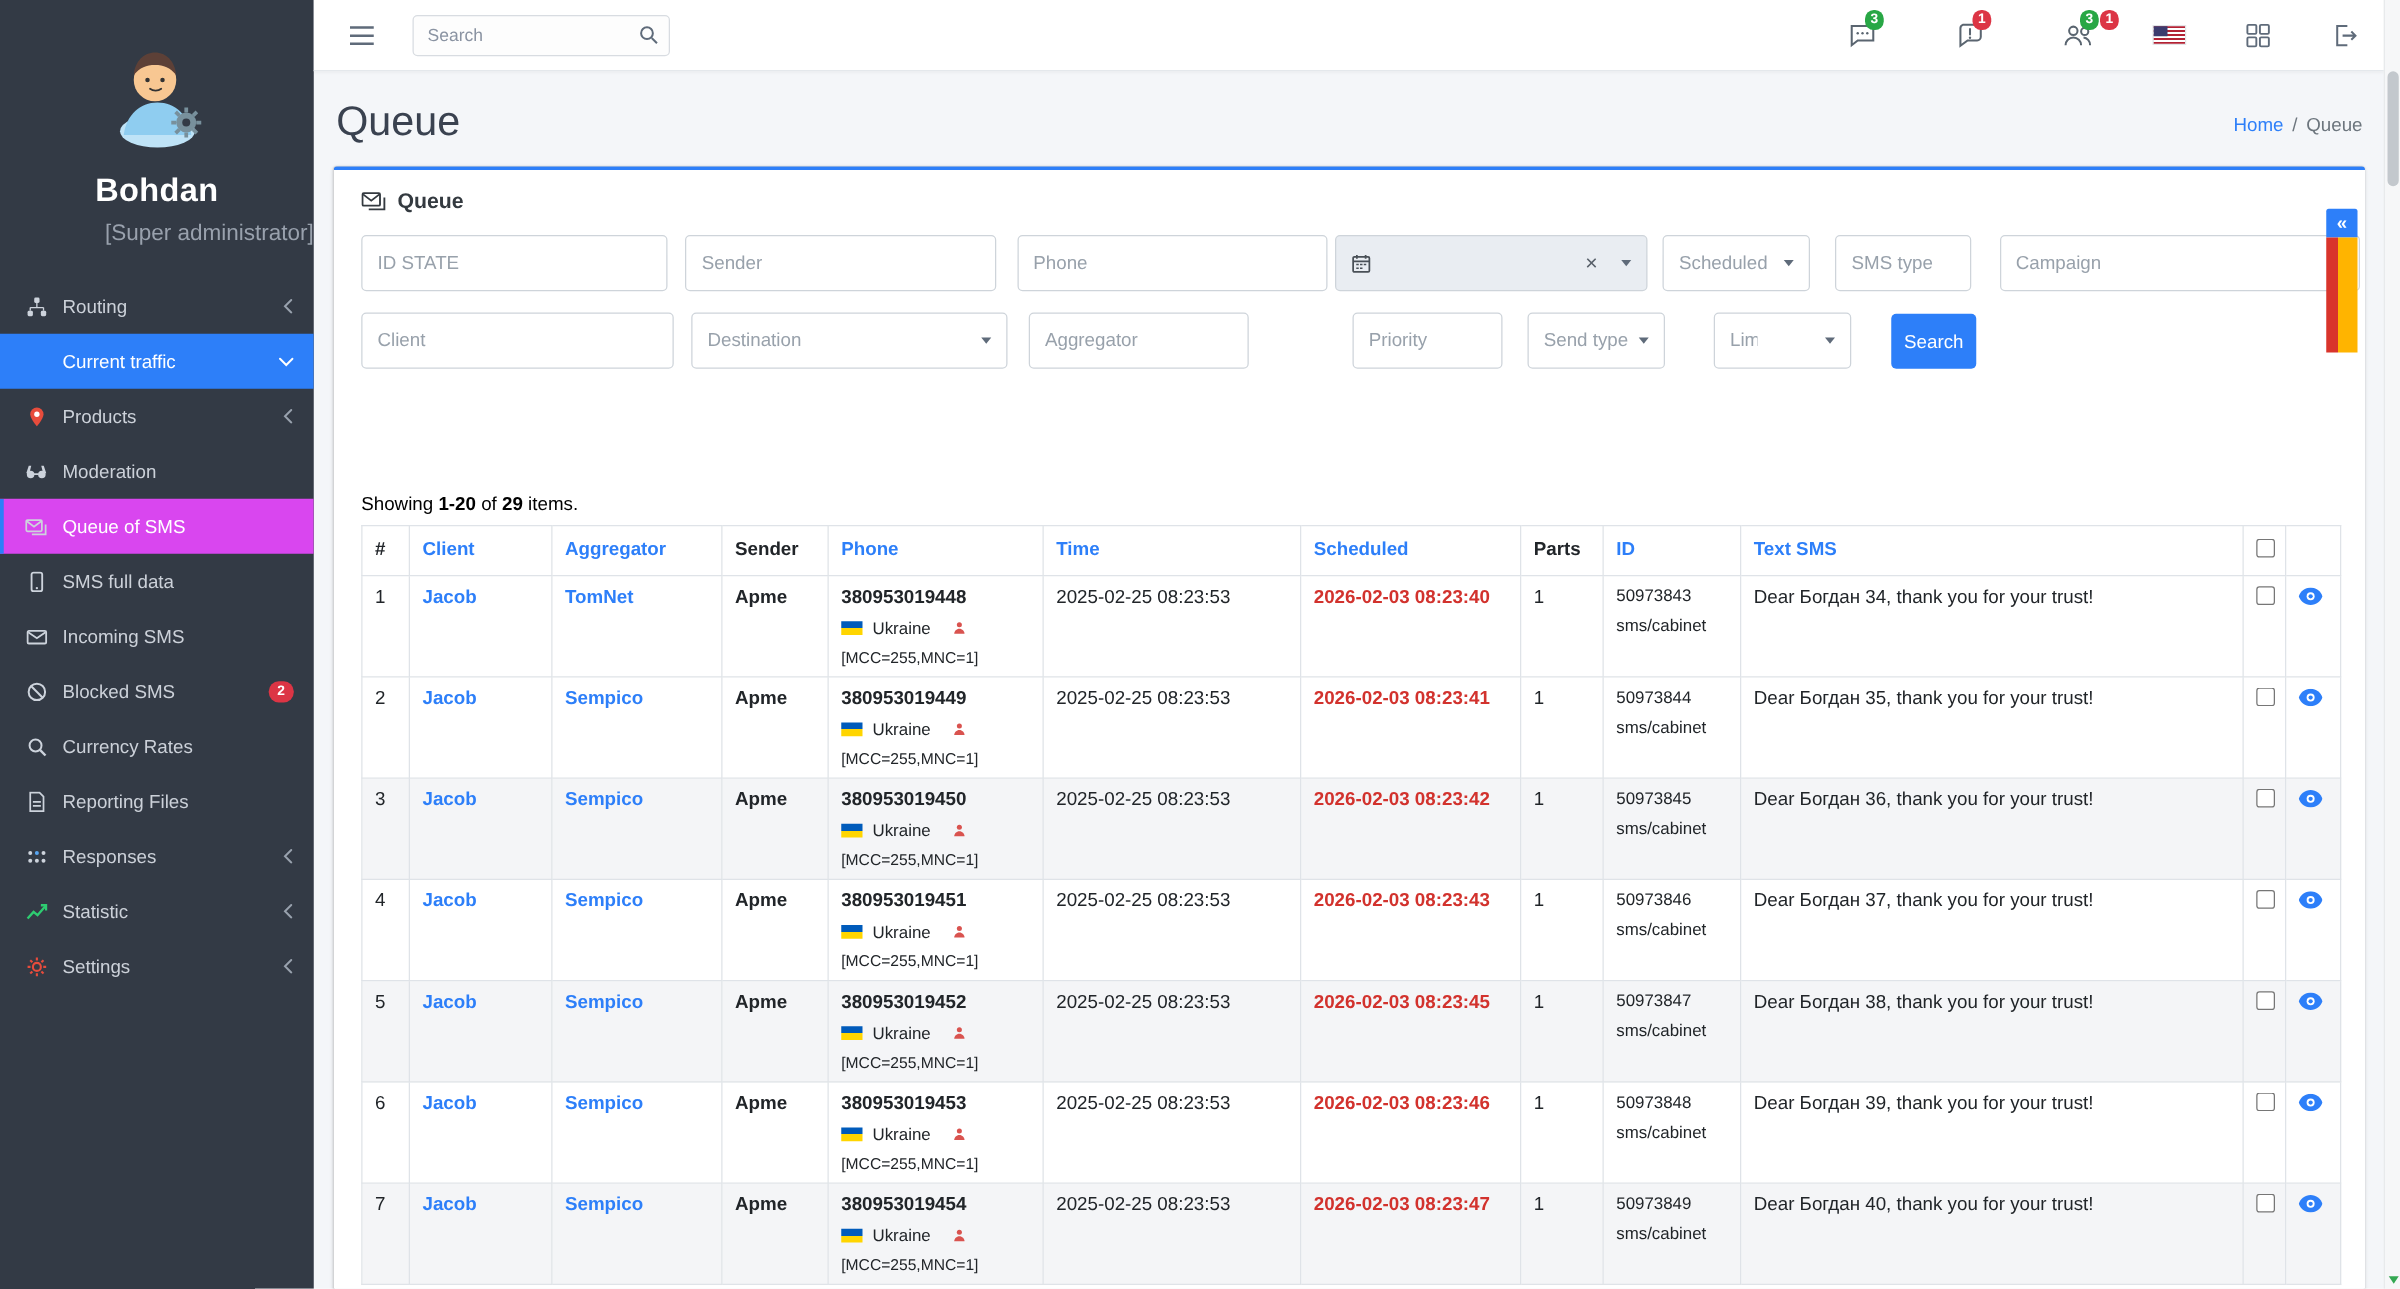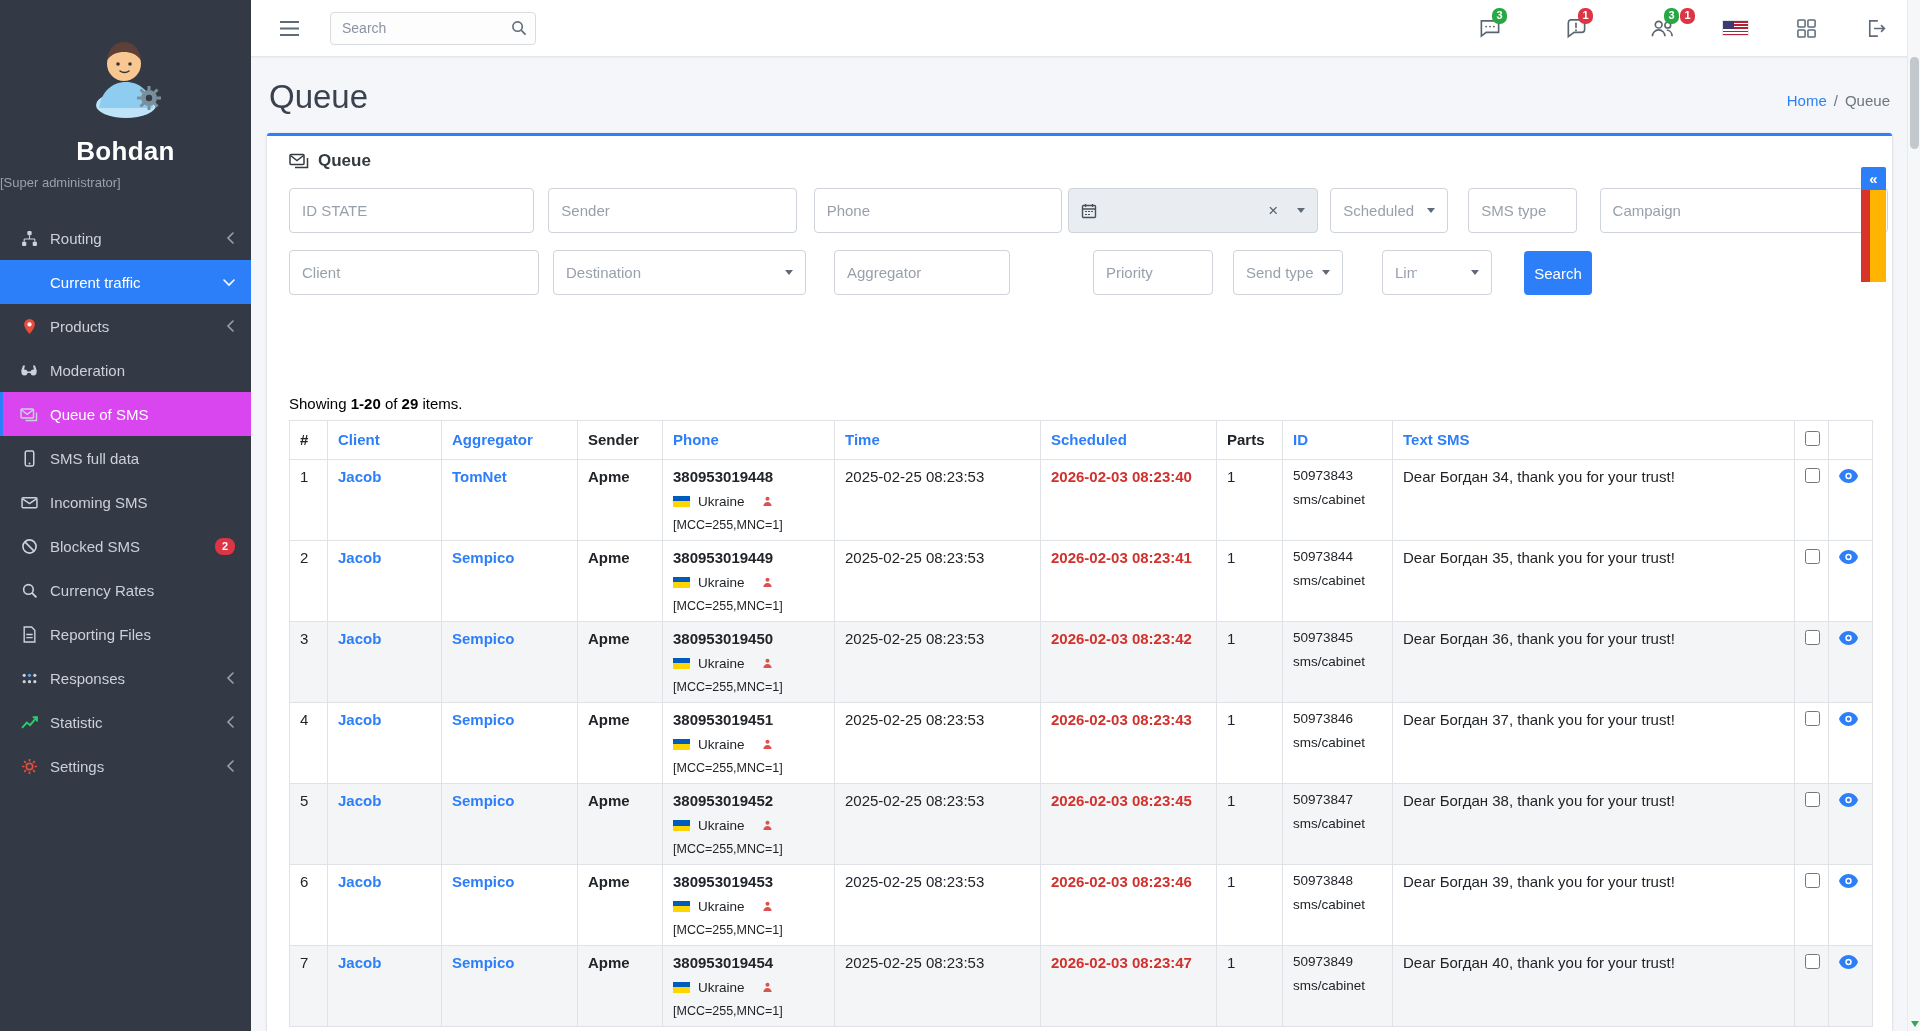--- a/index.html
+++ b/index.html
@@ -4,21 +4,21 @@
 <style>
 *{box-sizing:border-box;margin:0;padding:0;}
 html,body{width:1920px;height:1031px;overflow:hidden;}
 body{font-family:"Liberation Sans",sans-serif;background:#f4f6f9;color:#212529;}
 .app{display:flex;width:1920px;height:1031px;position:relative;}
 
 
 .sidebar{width:251px;flex:0 0 251px;background:#333a45;height:100%;overflow:hidden;}
 .avatar-wrap{padding-top:26px;text-align:center;}
 .user-name{margin-top:12px;text-align:center;color:#fff;font-size:26px;font-weight:600;letter-spacing:.3px;}
-.user-role{margin-top:8px;text-align:left;color:#99a1ad;font-size:13px;}
+.user-role{margin-top:8px;text-align:right;color:#99a1ad;font-size:18px;}
 .side-menu{margin-top:26px;}
 .side-item{display:flex;align-items:center;height:44px;padding:0 16px 0 19px;font-size:15px;color:#ccd1d9;cursor:pointer;}
 .side-item .s-icon{width:20px;margin-right:11px;display:inline-flex;justify-content:center;align-items:center;flex:0 0 20px;}
 .side-item .s-chev{margin-left:auto;display:inline-flex;}
 .side-item .s-badge{margin-left:auto;background:#dc3545;color:#fff;font-size:11px;font-weight:700;line-height:1;padding:3px 7px;border-radius:8px;}
 .side-item.highlight{background:#2d7ff9;color:#fff;}
 .side-item.active{background:#d946ef;color:#fff;box-shadow:inset 3px 0 0 #2d7ff9;}
 
 
 .main{flex:1;display:flex;flex-direction:column;min-width:0;}
@@ -392,21 +392,21 @@
               <span class="caret"></span>
             </div>
             <input class="f-input" placeholder="SMS type" style="width: 110px; margin-right: 23px;">
             <div class="f-select" style="width: 294px; margin-right: 0px; gap: 16px;">
               <span class="ph">Campaign</span>
               <span class="caret"></span>
             </div>
           </div>
         <div class="filter-row second" id="filters-row2">
             <input class="f-input" placeholder="Client" style="width: 250px; margin-right: 14px;">
-            <div class="f-select" style="width: 253px; margin-right: 28px; gap: 17px;">
+            <div class="f-select" style="width: 253px; margin-right: 17px; gap: 17px;">
               <span class="ph">Destination</span>
               <span class="caret"></span>
             </div>
             <input class="f-input" placeholder="Aggregator" style="width: 176px; margin-right: 83px;">
             <input class="f-input" placeholder="Priority" style="width: 120px; margin-right: 20px;">
             <div class="f-select" style="width: 110px; margin-right: 39px;">
               <span class="ph">Send type</span>
               <span class="caret"></span>
             </div>
             <div class="f-select" style="width: 110px; margin-right: 32px; gap: 48px;">

